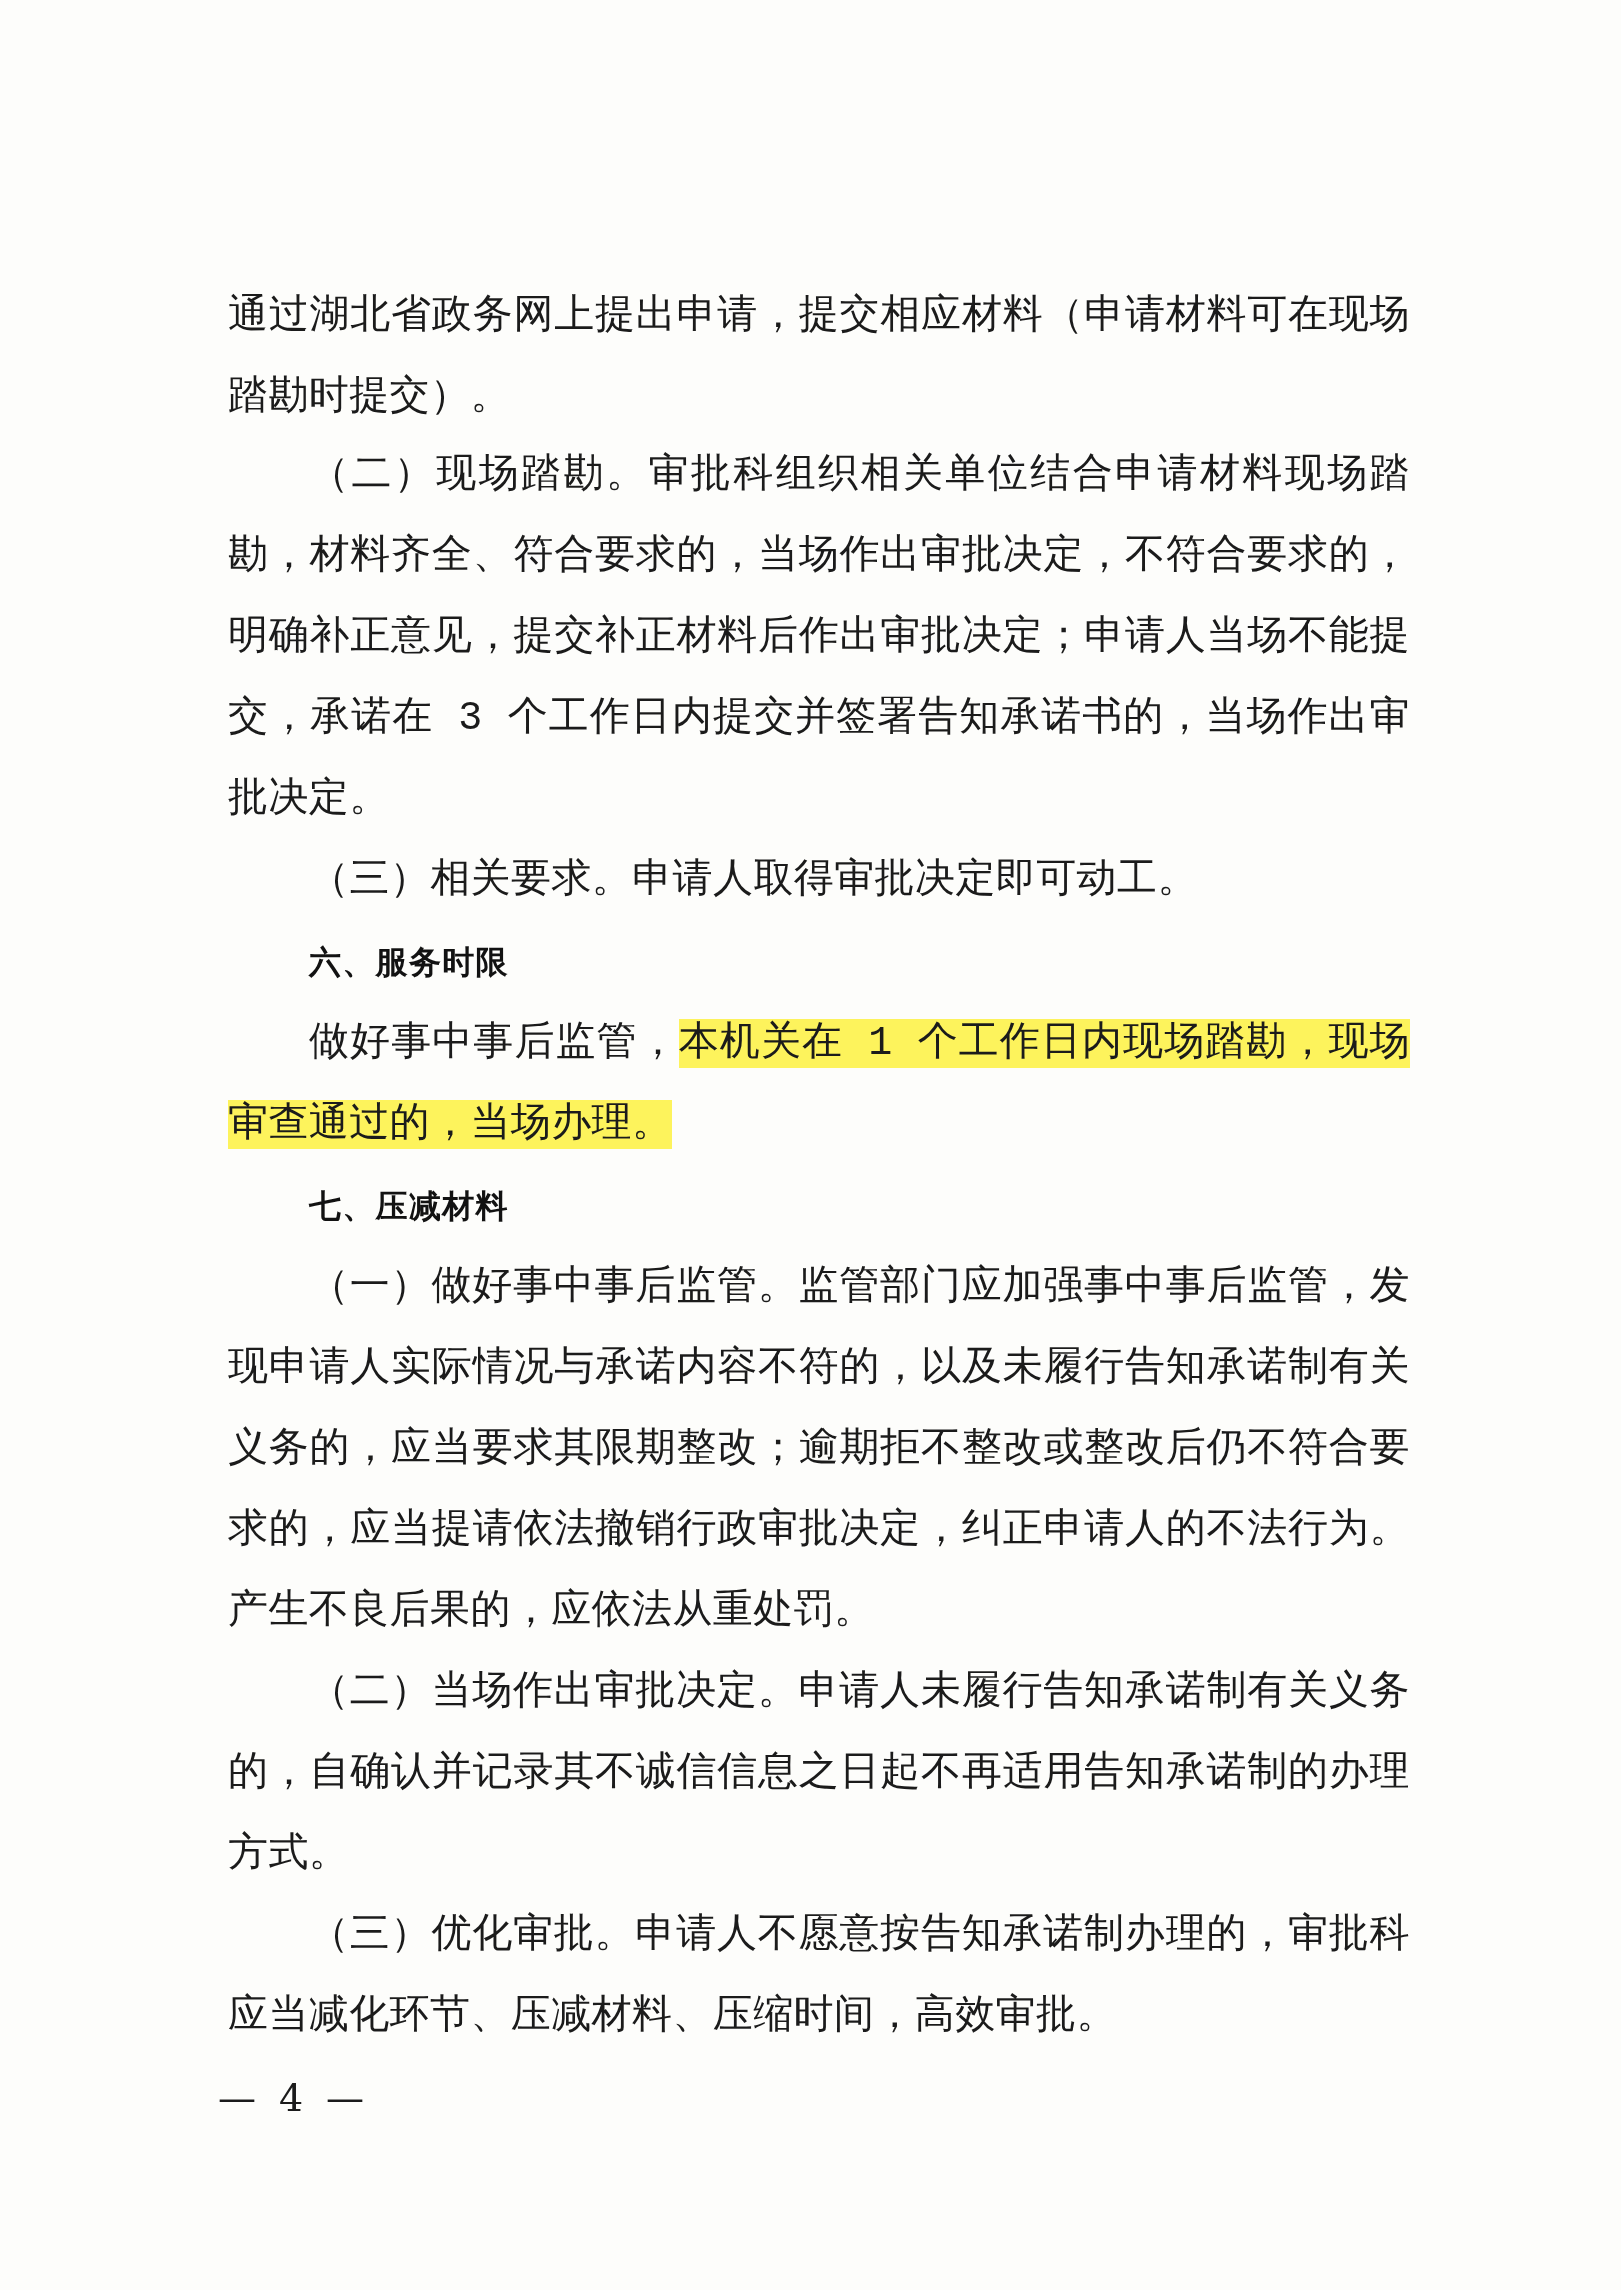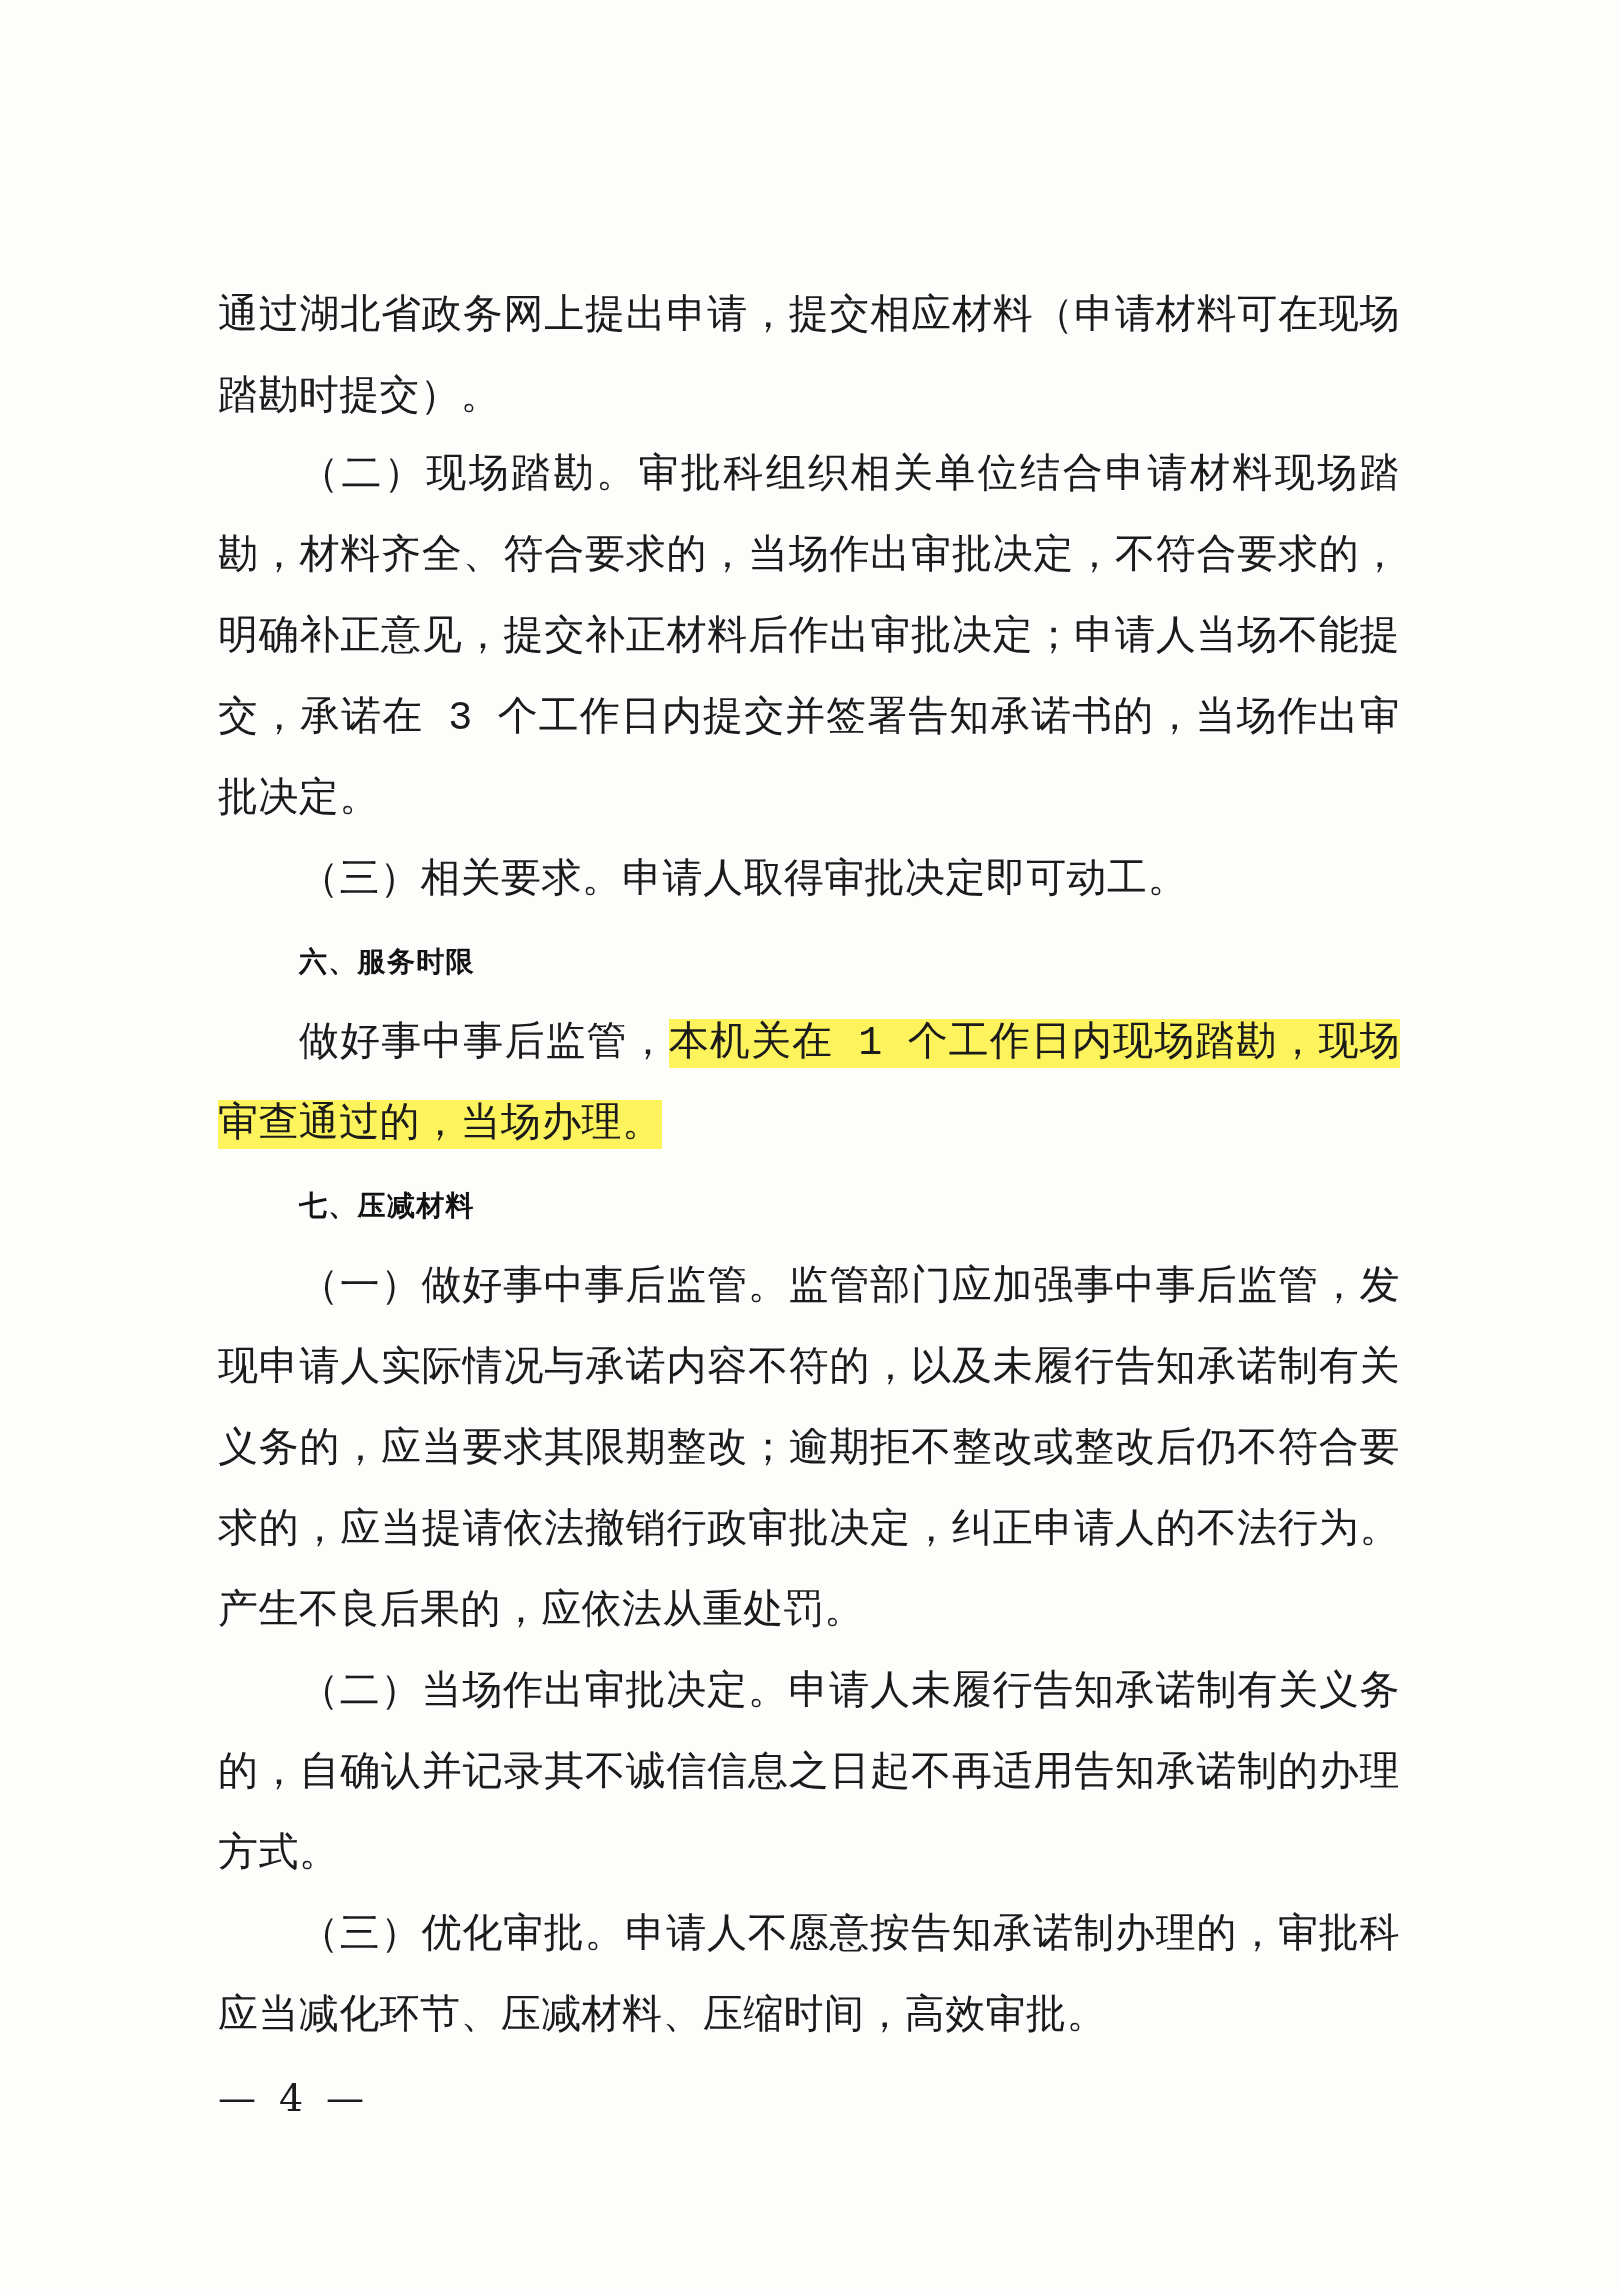--- a/index.html
+++ b/index.html
@@ -13,39 +13,39 @@
   .page {
     position: relative;
     width: 1621px;
     height: 2291px;
     background: #fdfdfb;
     box-sizing: border-box;
     overflow: hidden;
   }
   .content {
     position: absolute;
-    left: 218px;
+    left: 228px;
     top: 273px;
     width: 1182px;
   }
   .para {
     font-size: 40px;
     line-height: 81px;
     color: #1b1b1b;
     letter-spacing: 0.4px;
     text-align: justify;
     margin: 0;
     font-family: "DejaVu Serif", "Liberation Serif", serif;
   }
   .indent {
     text-indent: 81px;
     font-family: Liberation Mono, monospace;
   }
   .heading {
-    font-size: 28px;
+    font-size: 32px;
     line-height: 82px;
     font-weight: bold;
     color: #121212;
     margin: 0;
     text-indent: 81px;
     letter-spacing: 1.3px;
     font-family: "DejaVu Sans", "Liberation Sans", sans-serif;
   }
   .hl {
     background: #fdf35c;

